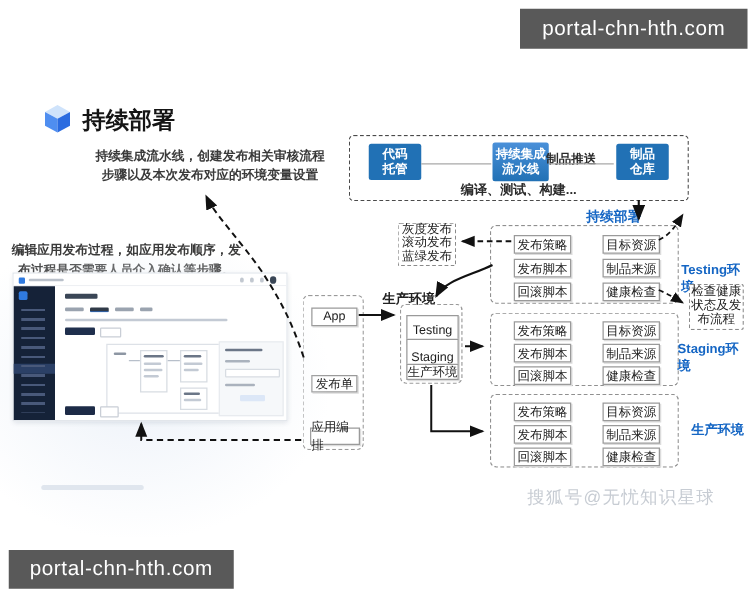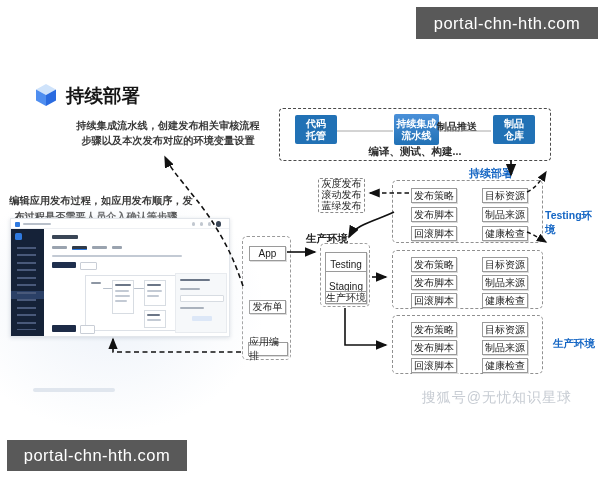--- a/index.html
+++ b/index.html
@@ -108,20 +108,22 @@
   <div class="group" style="left:392px;top:315px;height:59px">
     <div class="pbox" style="left:18px;top:6px">发布策略</div>
     <div class="pbox" style="left:18px;top:24px">发布脚本</div>
     <div class="pbox" style="left:18px;top:42px">回滚脚本</div>
     <div class="pbox" style="left:89px;top:6px">目标资源</div>
     <div class="pbox" style="left:89px;top:24px">制品来源</div>
     <div class="pbox" style="left:89px;top:42px">健康检查</div>
   </div>
 
   <div class="bluetag" style="left:545px;top:209px">Testing环境</div>
+  <div class="dashbox" style="left:551px;top:227px;width:44px;height:37px;padding:1px 1px">检查健康状态及发布流程</div>
+  <div class="bluetag" style="left:542px;top:272px">Staging环境</div>
   <div class="bluetag" style="left:553px;top:337px">生产环境</div>
 
   <div class="group" style="left:242px;top:236px;width:49px;height:124px;border-color:#9a9a9a">
     <div class="wbox" style="left:6px;top:9px;width:37px;height:15px">App</div>
     <div class="wbox" style="left:6px;top:63px;width:37px;height:14px">发布单</div>
     <div class="wbox" style="left:5px;top:105px;width:40px;height:14px">应用编排</div>
   </div>
 
   <div class="collabel" style="left:306px;top:232px">生产环境</div>
   <div class="group" style="left:320px;top:243px;width:50px;height:64px;border-color:#9a9a9a">

